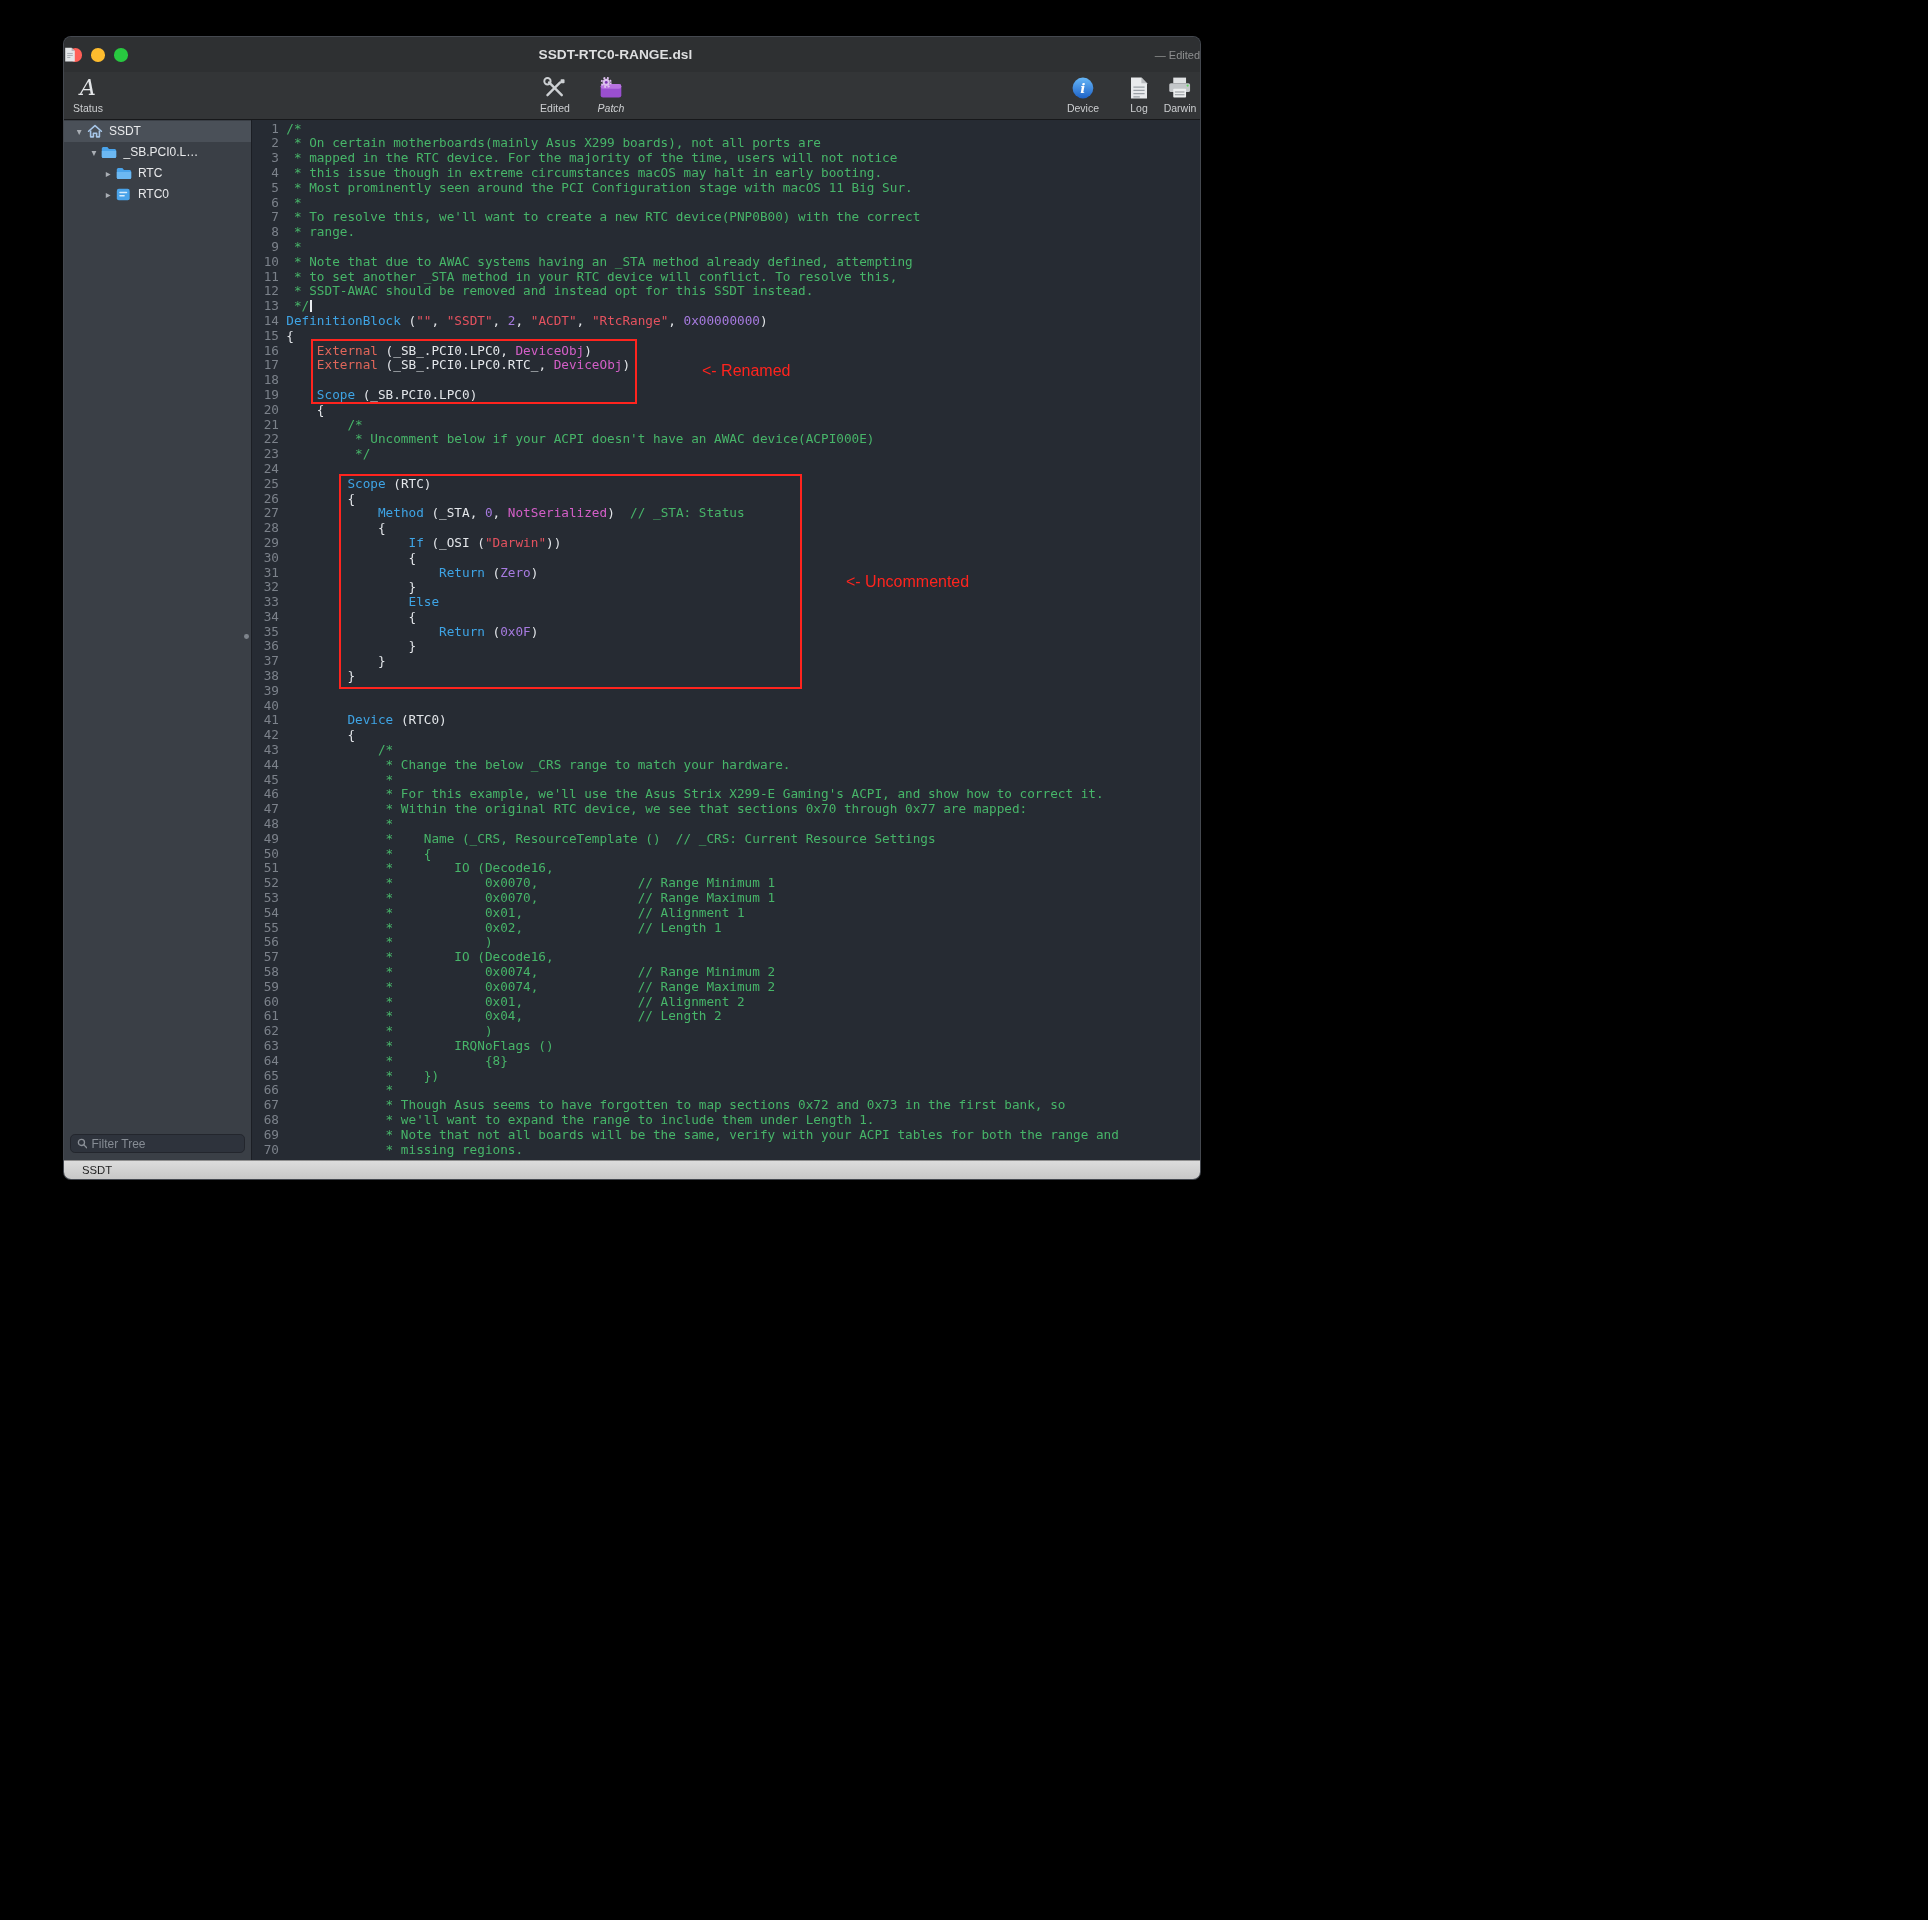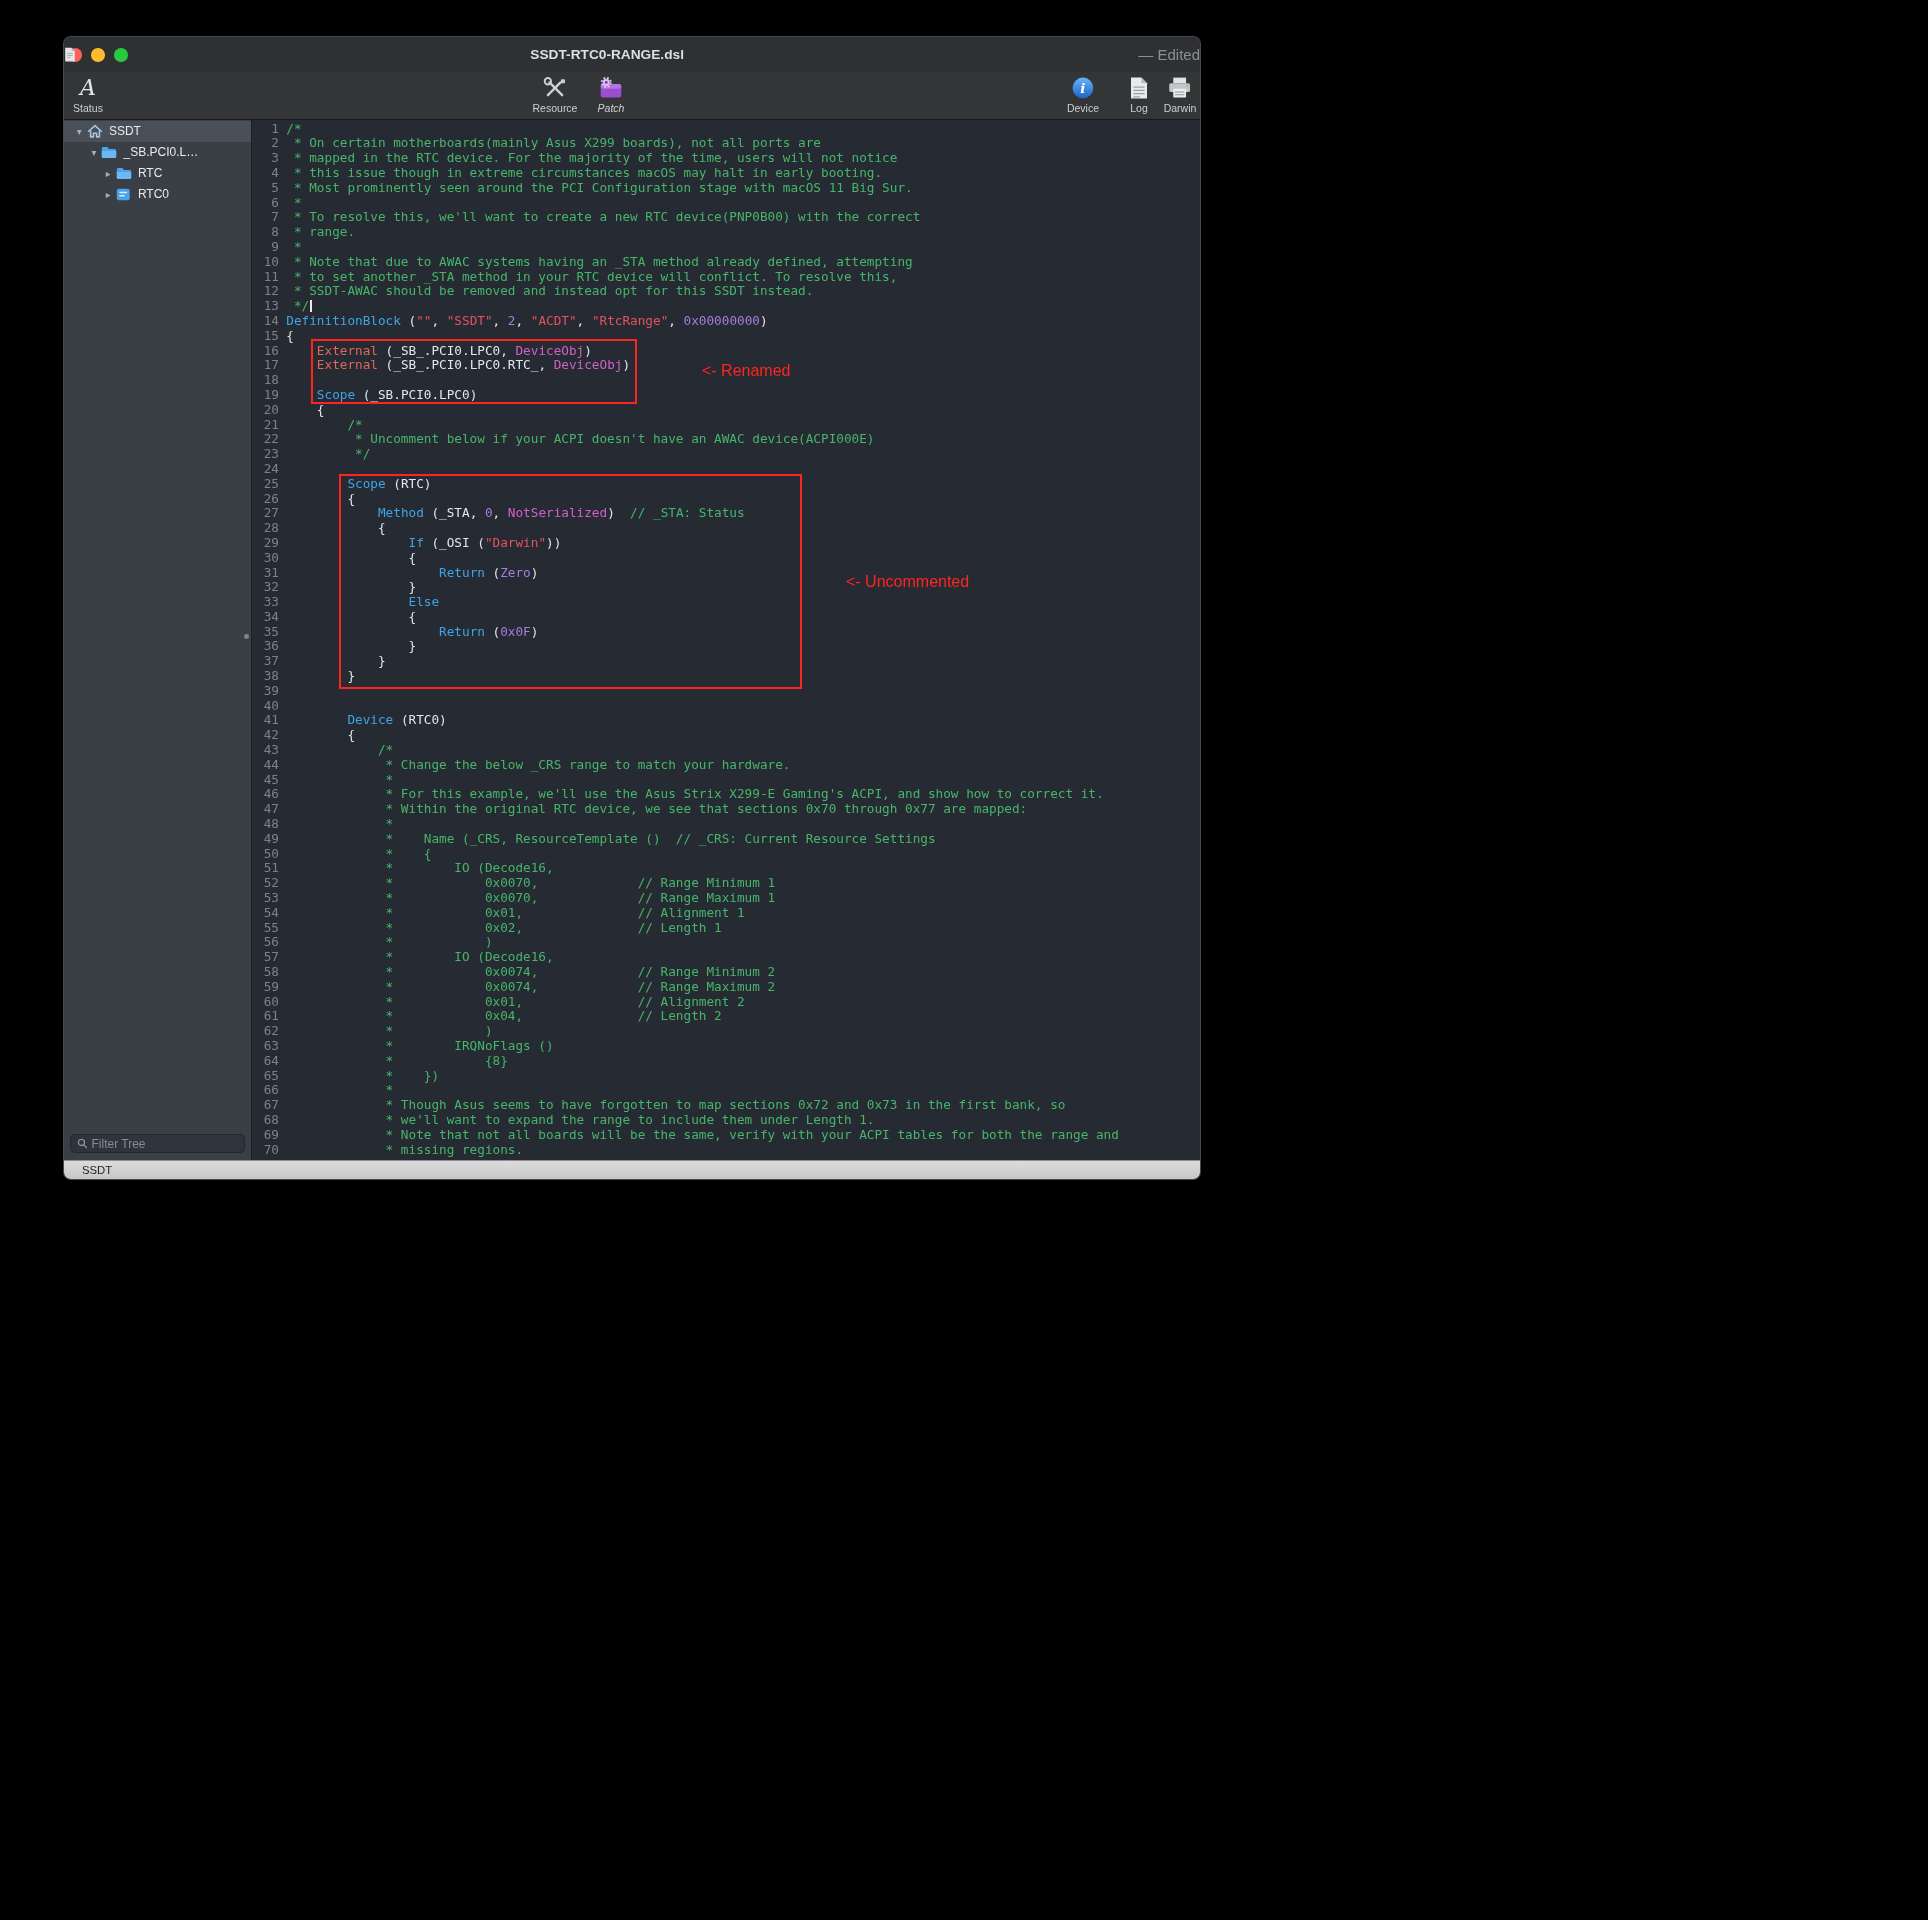--- a/index.html
+++ b/index.html
@@ -12,21 +12,21 @@
     box-shadow:0 19.3px 56px rgba(0,0,0,.7);
   }
 
   
   .titlebar { flex:0 0 35px; background:#2e3032; position:relative; }
   .traffic { position:absolute; left:4.8px; top:11.3px; display:flex; gap:9px; }
   .tl { width:13.7px; height:13.7px; border-radius:50%; display:inline-block; }
   .tl.red{background:#ff5f57}.tl.yellow{background:#febc2e}.tl.green{background:#28c840}
   .title-wrap { position:absolute; inset:0; display:flex; align-items:center; justify-content:space-between; gap:5.6px; }
   .title-main { color:#dedfe0; font-weight:bold; font-size:13.7px; }
-  .title-suffix { color:#8e8f90; font-size:15px; }
+  .title-suffix { color:#8e8f90; font-size:11px; }
 
   
   .toolbar { flex:0 0 48px; background:#333537; border-bottom:0.8px solid #17181a; position:relative; }
   .tb-item { position:absolute; top:3.2px; transform:translateX(-50%); display:flex; flex-direction:column; align-items:center; cursor:default; }
   .tb-icon { height:26px; display:flex; align-items:center; justify-content:center; }
   .tb-label { color:#cdcfd1; font-size:10.5px; margin-top:0.8px; white-space:nowrap; }
   .fonts-a { font-family:"DejaVu Serif",serif; font-style:italic; font-size:22px; color:#e3e5e7; line-height:1; }
 
   
   .content { flex:1; display:flex; min-height:0; }
@@ -108,21 +108,21 @@
       <span class="tb-icon">
         <svg width="27" height="24" viewBox="0 0 34 30">
             <g stroke="#cdd0d3" stroke-width="3" stroke-linecap="round" fill="none">
               <path d="M10 8 L26 24"></path>
               <path d="M24 8 L8 24"></path>
             </g>
             <circle cx="8" cy="6.5" r="4" fill="none" stroke="#cdd0d3" stroke-width="2.4"></circle>
             <rect x="24.5" y="4" width="5" height="5" rx="1" fill="#cdd0d3"></rect>
           </svg>
       </span>
-      <span class="tb-label">Resource</span>
+      <span class="tb-label">Edited</span>
     </div>
     <div class="tb-item" style="left:547px;font-style:italic;">
       <span class="tb-icon">
         <svg width="27" height="24" viewBox="0 0 34 30">
             <rect x="4" y="10" width="26" height="17" rx="3" fill="#9a4fd0"></rect>
             <rect x="4" y="10" width="26" height="6" rx="3" fill="#b873e2"></rect>
             <circle cx="11" cy="8" r="4.5" fill="#dcc0ee"></circle>
             <circle cx="11" cy="8" r="5.8" fill="none" stroke="#dcc0ee" stroke-width="2.2" stroke-dasharray="2.4 2.2"></circle>
             <circle cx="11" cy="8" r="1.8" fill="#7c36b3"></circle>
           </svg>

